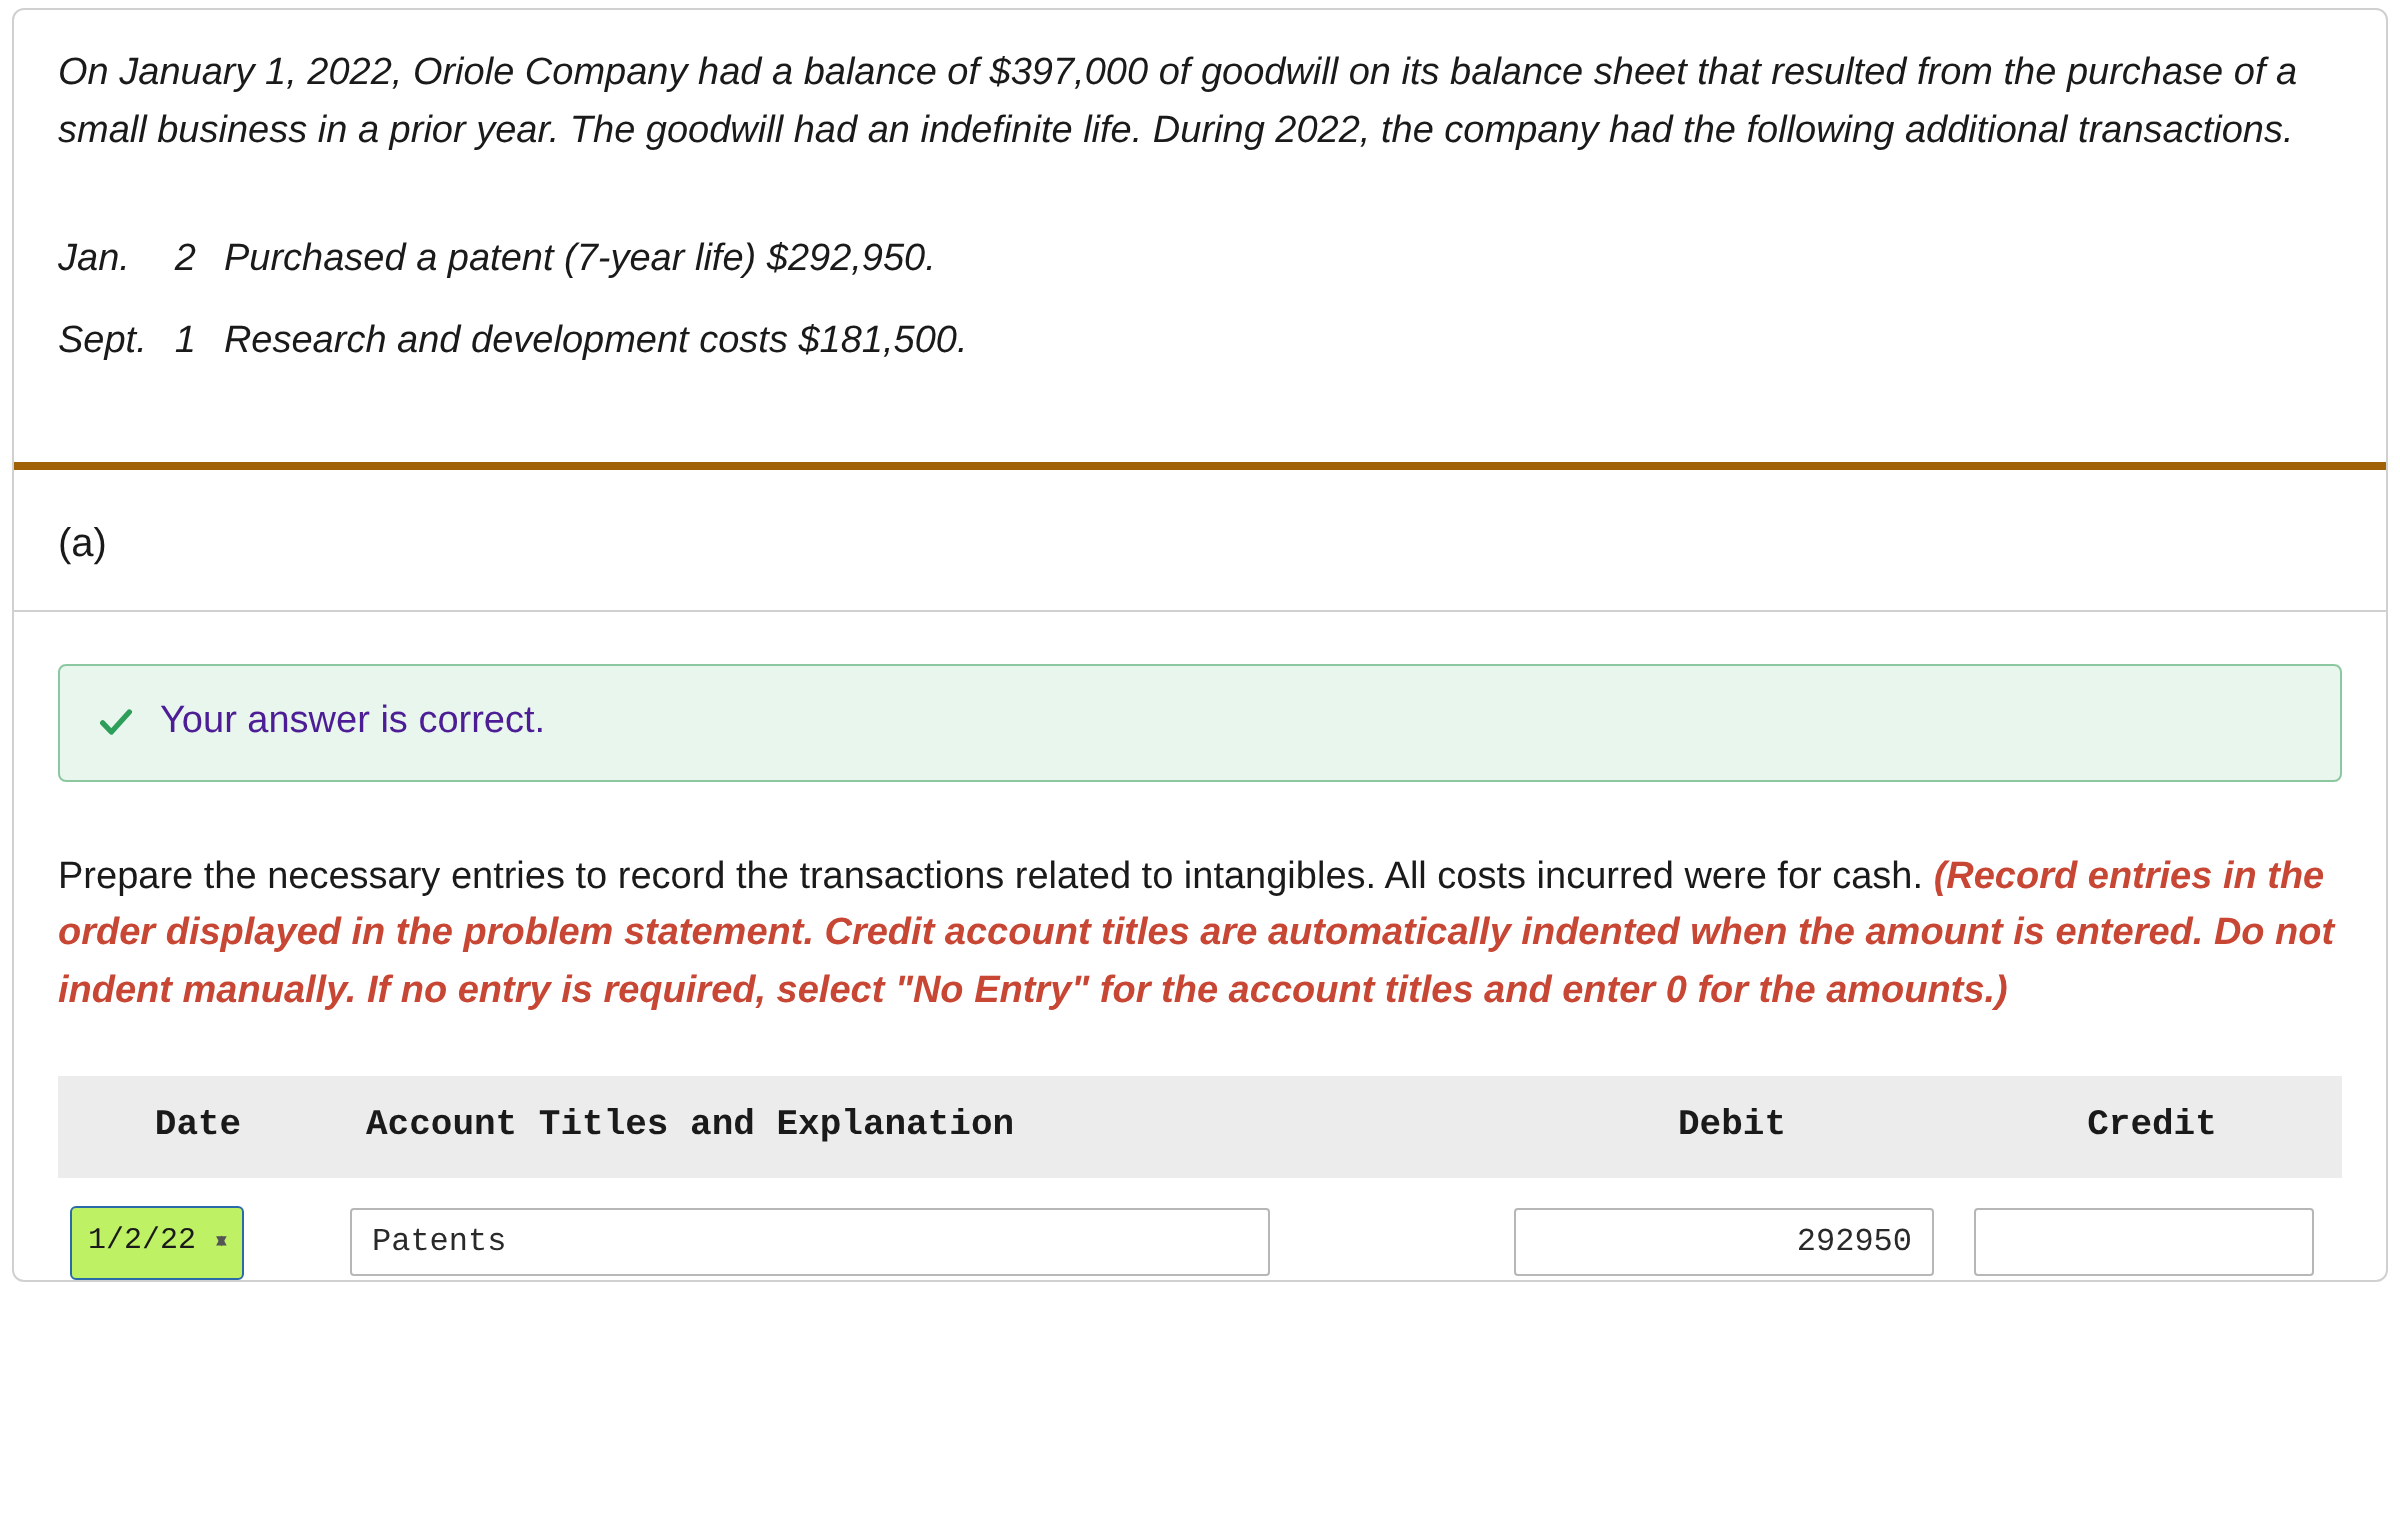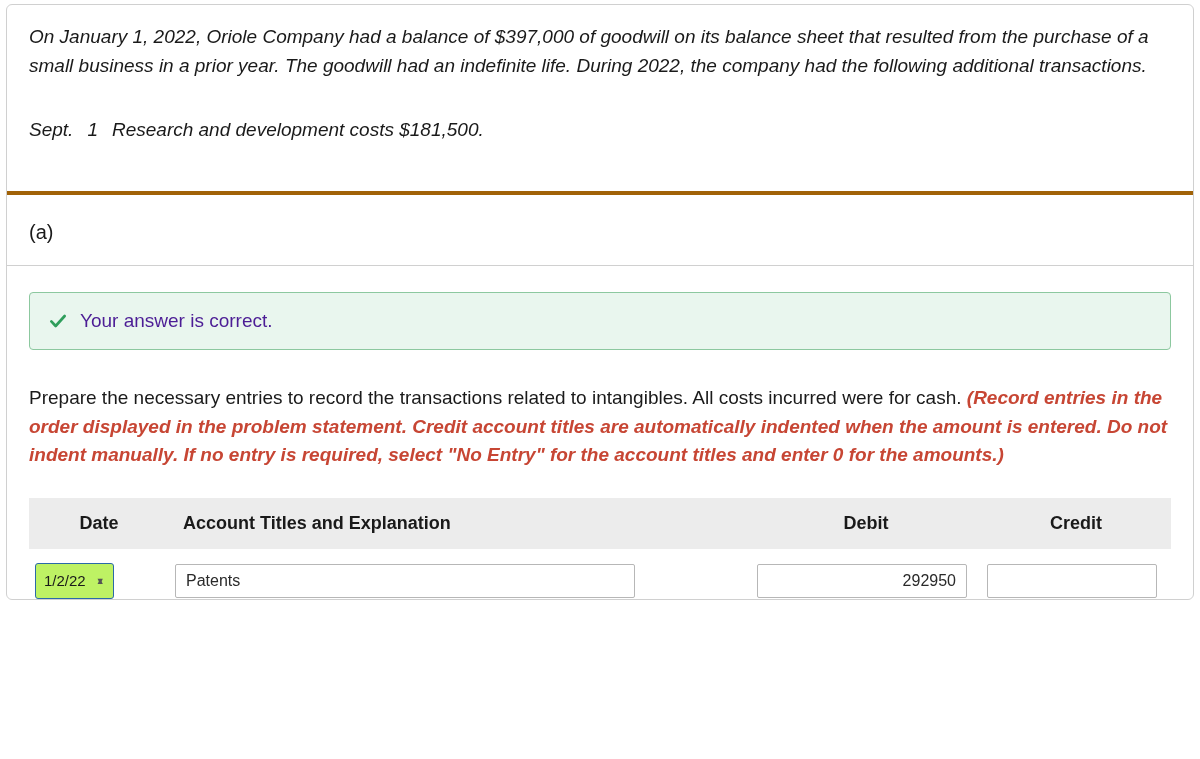--- a/index.html
+++ b/index.html
@@ -58,20 +58,21 @@
     flex: 0 0 auto;
   }
   .check-icon svg { width: 100%; height: 100%; display: block; }
   .correct-text { font-size: 19px; color: #4c1d95; }
   .instructions { margin-bottom: 28px; }
   .red-italic { color: #c74634; font-style: italic; font-weight: 600; }
   .je-table {
     width: 100%;
     border-collapse: separate;
     border-spacing: 0;
+    font-family: Liberation Mono, monospace;
   }
   .je-table th {
     background: #ececec;
     text-align: left;
     font-weight: 700;
     padding: 12px 14px;
     font-size: 18px;
   }
   .je-table th.center { text-align: center; }
   .je-table td {
@@ -117,20 +118,25 @@
 </head>
 <body>
 
 <div class="outer">
 
   <div class="problem">
     <p class="intro">On January 1, 2022, Oriole Company had a balance of $397,000 of goodwill on its balance sheet that resulted from the purchase of a small business in a prior year. The goodwill had an indefinite life. During 2022, the company had the following additional transactions.</p>
 
     <table class="tx-table">
       <tbody>
+          <tr>
+        <td>Jan.</td>
+        <td>2</td>
+        <td class="desc">Purchased a patent (7-year life) $292,950.</td>
+      </tr>
       <tr>
         <td>Sept.</td>
         <td>1</td>
         <td class="desc">Research and development costs $181,500.</td>
       </tr>
     </tbody>
       </table>
   </div>
 
   <div class="part-label">(a)</div>

